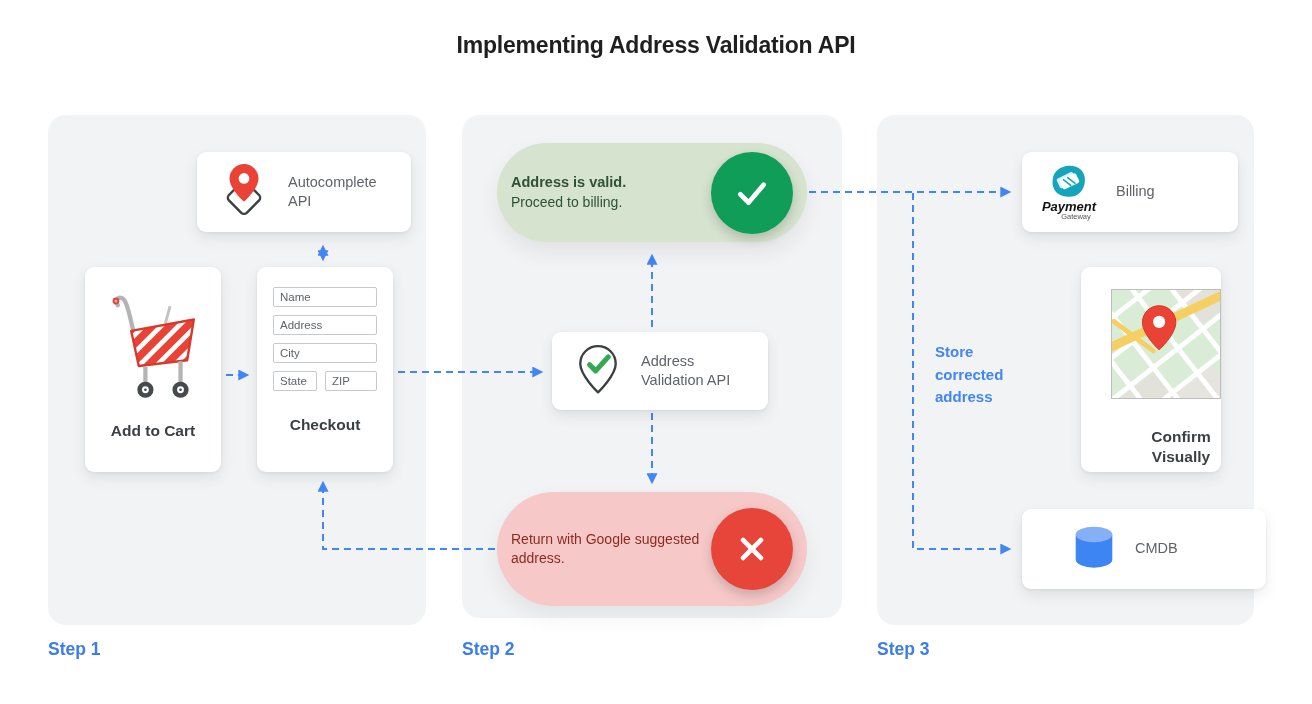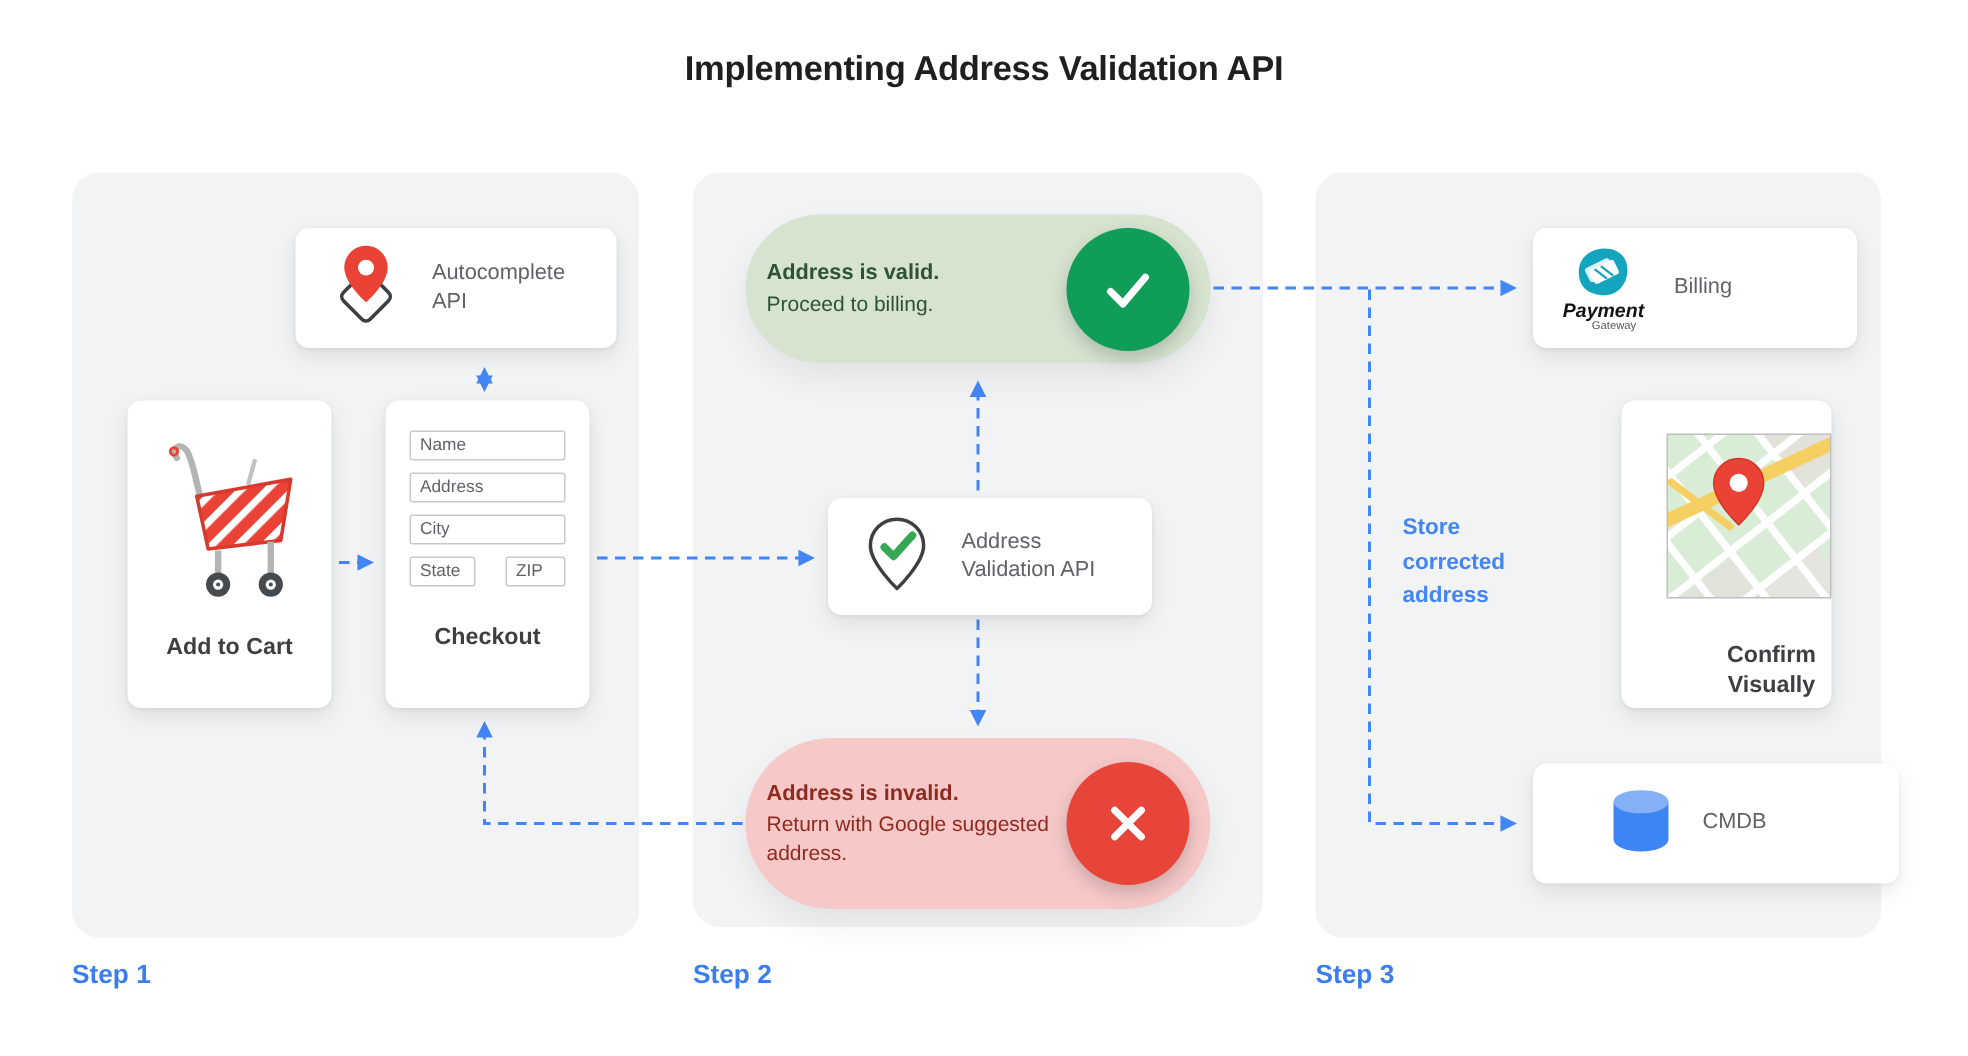--- a/index.html
+++ b/index.html
@@ -29,21 +29,21 @@
 
   .cart-card{left:85px;top:267px;width:136px;height:205px;display:flex;flex-direction:column;
              align-items:center;padding-top:24px;box-sizing:border-box;}
   .cart-card .card-title{margin-top:14px;}
 
   .checkout-card{left:257px;top:267px;width:136px;height:205px;box-sizing:border-box;
                  padding:20px 16px 0 16px;}
   .field{background:#ffffff;border:1px solid #c6cacd;border-radius:2px;height:20px;
          display:flex;align-items:center;padding-left:6px;font-size:11.5px;color:#5f6368;
          margin-bottom:8px;box-sizing:border-box;}
-  .field-row{display:flex;gap:20px;}
+  .field-row{display:flex;gap:8px;}
   .field-state{width:44px;} .field-zip{width:52px;flex:1;}
   .checkout-card .card-title{margin-top:16px;}
 
   .confirm-card{left:1081px;top:267px;width:140px;height:205px;display:flex;flex-direction:column;
                 align-items:flex-end;padding-top:22px;box-sizing:border-box;}
   .map-frame{width:110px;height:110px;border:1px solid #bdbdbd;box-sizing:border-box;}
   .confirm-card .card-title{margin-top:28px;width:80px;}
 
   .pill{position:absolute;z-index:3;box-shadow:0 10px 22px rgba(0,0,0,.07);}
   .valid-pill{left:497px;top:143px;width:310px;height:99px;border-radius:50px;background:#d5e3cf;}
@@ -160,21 +160,20 @@
       <svg width="56" height="58" viewBox="0 0 60 60">
         <path d="M30,55 C30,55 11,37 11,24.5 C11,13.7 19.5,5.5 30,5.5 C40.5,5.5 49,13.7 49,24.5 C49,37 30,55 30,55 Z" fill="#ffffff" stroke="#3c4043" stroke-width="2.5" stroke-linejoin="round"></path>
         <polyline points="21,25.5 27.5,32 41,17" fill="none" stroke="#34a853" stroke-width="5.5" stroke-linecap="round" stroke-linejoin="round"></polyline>
       </svg>
     </span>
     <span class="card-label" style="width:110px">Address Validation API</span>
   </div>
 
   <div class="pill invalid-pill">
     <div class="pill-text">
-      <span class="pill-title">Address is invalid.</span>
       <span class="pill-sub">Return with Google suggested address.</span>
     </div>
     <div class="status-circle">
       <svg width="56" height="56" viewBox="0 0 82 82">
         <line x1="28" y1="28" x2="54" y2="54" stroke="#ffffff" stroke-width="7" stroke-linecap="round"></line>
         <line x1="54" y1="28" x2="28" y2="54" stroke="#ffffff" stroke-width="7" stroke-linecap="round"></line>
       </svg>
     </div>
   </div>
 

